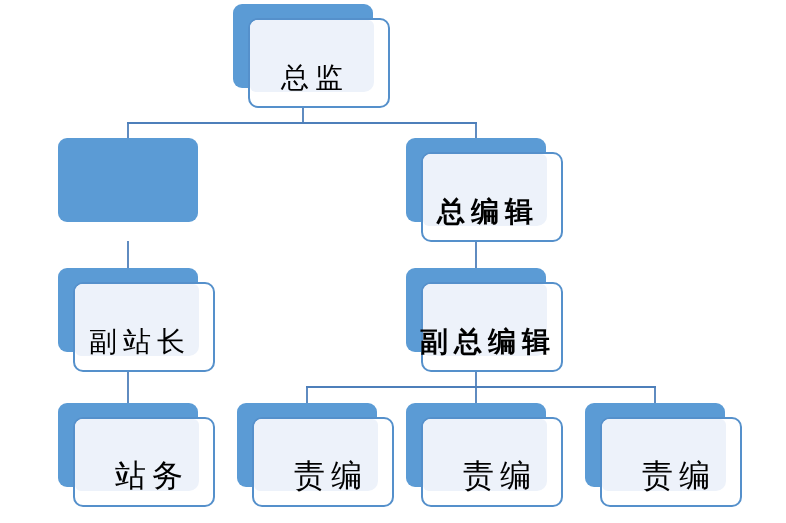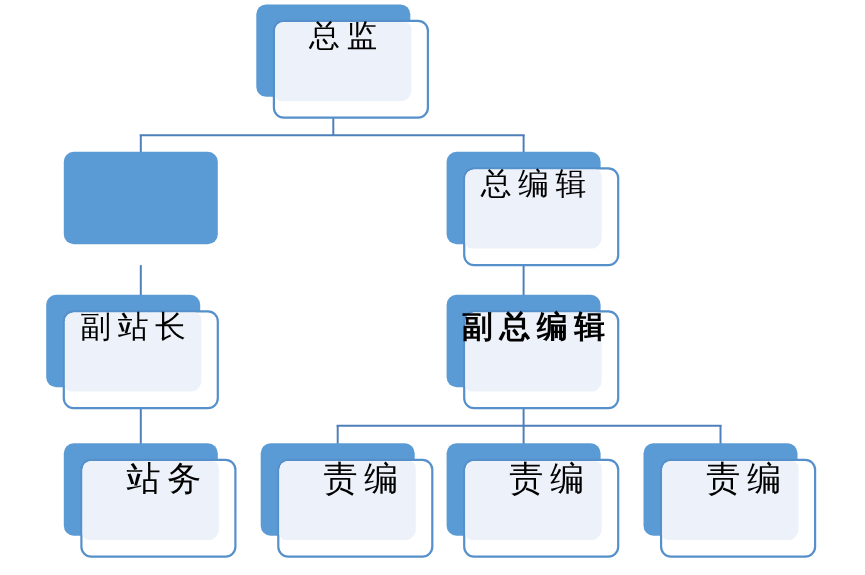--- a/index.html
+++ b/index.html
@@ -13,21 +13,21 @@
     position:absolute;left:0;top:0;width:140px;height:84px;
     border-radius:9px;background:var(--shadow-fill);
   }
   .node .front{
     position:absolute;left:15px;top:14px;width:138px;height:86px;
     border:2px solid var(--box-border);border-radius:10px;background:var(--box-fill);
   }
   .node .panel{
     position:absolute;left:0;top:0;width:124px;height:72px;
     border-radius:8px 6px 10px 6px;background:var(--panel-fill);
-    display:flex;align-items:flex-start;justify-content:center;
+    display:flex;align-items:flex-end;justify-content:center;
   }
   .node .label{
     color:var(--text-color);font-size:28px;letter-spacing:6px;text-indent:6px;
     white-space:nowrap;line-height:1;
   }
   .node.big .label{font-size:31px;margin-left:24px;}
 </style>
 </head>
 <body>
 
@@ -51,29 +51,29 @@
         <div class="back"></div>
         <div class="front">
           <div class="panel">
             <span class="label">总监</span>
           </div>
         </div>
       </div>
       <div class="node" style="left: 58px; top: 138px;">
         <div class="back"></div>
       </div>
-      <div class="node" style="left: 406px; top: 138px;">
+      <div class="node" style="left: 406px; top: 138px; font-weight: bold;">
         <div class="back"></div>
         <div class="front">
           <div class="panel">
             <span class="label">总编辑</span>
           </div>
         </div>
       </div>
-      <div class="node" style="left: 42px; top: 268px;">
+      <div class="node" style="left: 58px; top: 268px;">
         <div class="back"></div>
         <div class="front">
           <div class="panel">
             <span class="label">副站长</span>
           </div>
         </div>
       </div>
       <div class="node" style="left: 406px; top: 268px; font-weight: bold;">
         <div class="back"></div>
         <div class="front">

